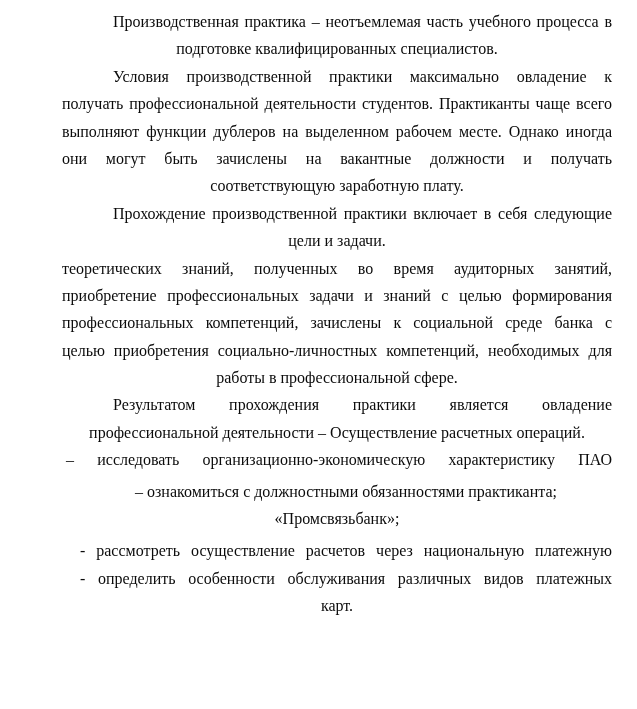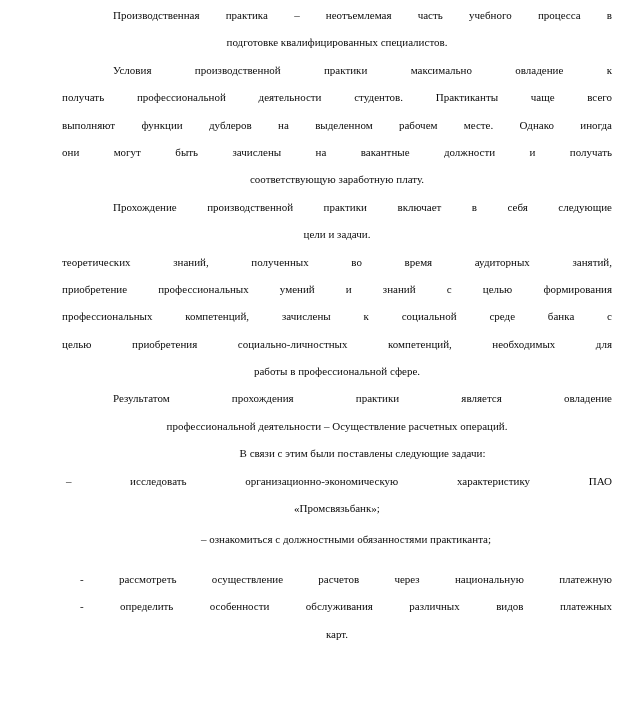--- a/index.html
+++ b/index.html
@@ -8,66 +8,65 @@
     background: #ffffff;
   }
   .page {
     position: relative;
     box-sizing: border-box;
     width: 637px;
     height: 709px;
     background: #ffffff;
     color: #0b0b0b;
     font-family: "Liberation Serif", "DejaVu Serif", serif;
-    font-size: 11px;
-    padding: 2px 25px 0 62px;
+    font-size: 16px;
+    padding: 8px 25px 0 62px;
     overflow: hidden;
   }
   .doc-body { width: 100%; }
   .line {
     height: 27.4px;
     line-height: 27.4px;
     text-align: center;
     white-space: normal;
   }
   
   .line.fill {
     text-align: justify;
     text-align-last: justify;
   }
   
   .line.first.body   { text-indent: 51px; }
   .line.first.list-a { text-indent: 4px; }
   .line.first.list-b { text-indent: 18px; }
   
   .gap-small { margin-top: 4px; }
-  .gap-large { margin-top: 12px; }
+  .gap-large { margin-top: 5px; }
 </style>
 </head>
 <body>
 
 <div class="page">
   <div class="doc-body">
       <div class="line body first fill">Производственная практика – неотъемлемая часть учебного процесса в</div>
       <div class="line body">подготовке квалифицированных специалистов.</div>
       <div class="line body first fill">Условия производственной практики максимально овладение к</div>
       <div class="line body fill">получать профессиональной деятельности студентов. Практиканты чаще всего</div>
       <div class="line body fill">выполняют функции дублеров на выделенном рабочем месте. Однако иногда</div>
       <div class="line body fill">они могут быть зачислены на вакантные должности и получать</div>
       <div class="line body">соответствующую заработную плату.</div>
       <div class="line body first fill">Прохождение производственной практики включает в себя следующие</div>
       <div class="line body">цели и задачи.</div>
       <div class="line body fill">теоретических знаний, полученных во время аудиторных занятий,</div>
-      <div class="line body fill">приобретение профессиональных умений и знаний с целью формирования</div>
+      <div class="line body fill">приобретение профессиональных задачи и знаний с целью формирования</div>
       <div class="line body fill">профессиональных компетенций, зачислены к социальной среде банка с</div>
       <div class="line body fill">целью приобретения социально-личностных компетенций, необходимых для</div>
       <div class="line body">работы в профессиональной сфере.</div>
       <div class="line body first fill">Результатом прохождения практики является овладение</div>
       <div class="line body">профессиональной деятельности – Осуществление расчетных операций.</div>
-      <div class="line body first">В связи с этим были поставлены следующие задачи:</div>
       <div class="line list-a first fill">– исследовать организационно-экономическую характеристику ПАО</div>
+      <div class="line list-b first gap-small">– ознакомиться с должностными обязанностями практиканта;</div>
       <div class="line list-a">«Промсвязьбанк»;</div>
-      <div class="line list-b first gap-small">– ознакомиться с должностными обязанностями практиканта;</div>
       <div class="line list-b first fill gap-large">- рассмотреть осуществление расчетов через национальную платежную</div>
       <div class="line list-b first fill">- определить особенности обслуживания различных видов платежных</div>
       <div class="line list-b">карт.</div>
     </div>
 </div>
 
 </body></html>

